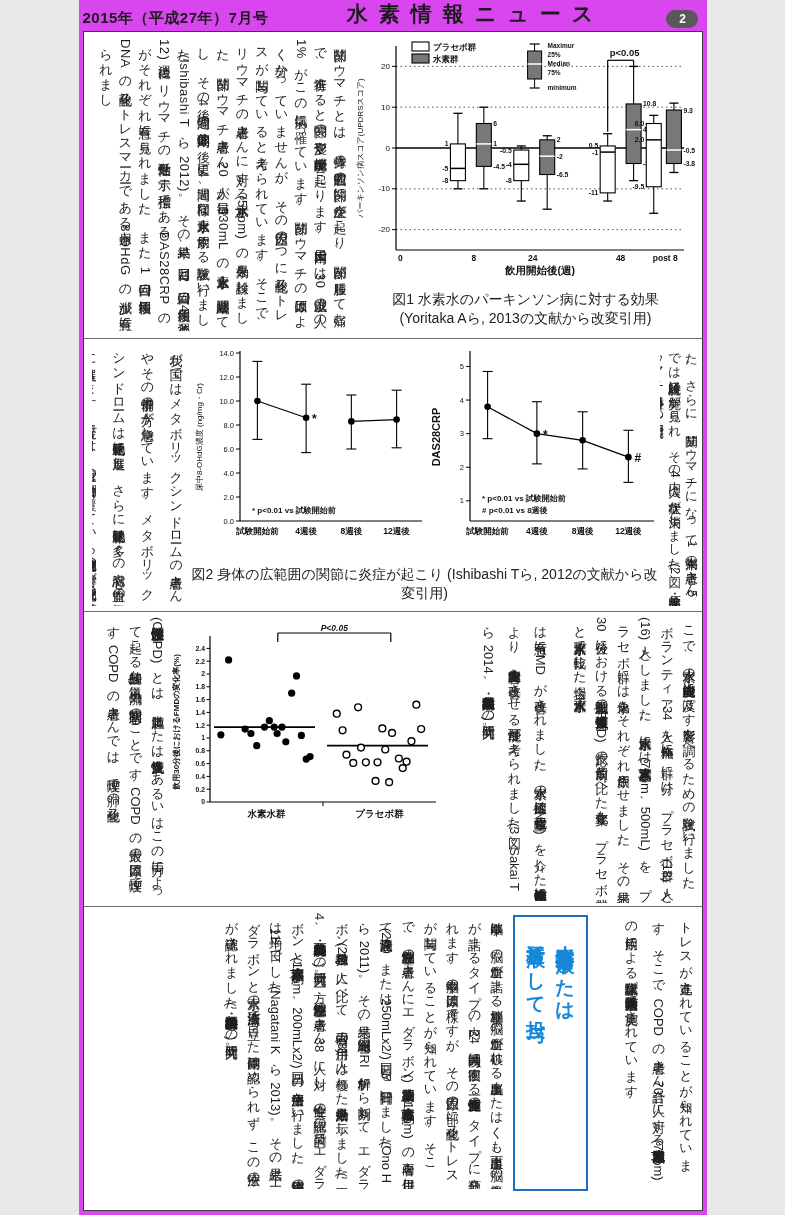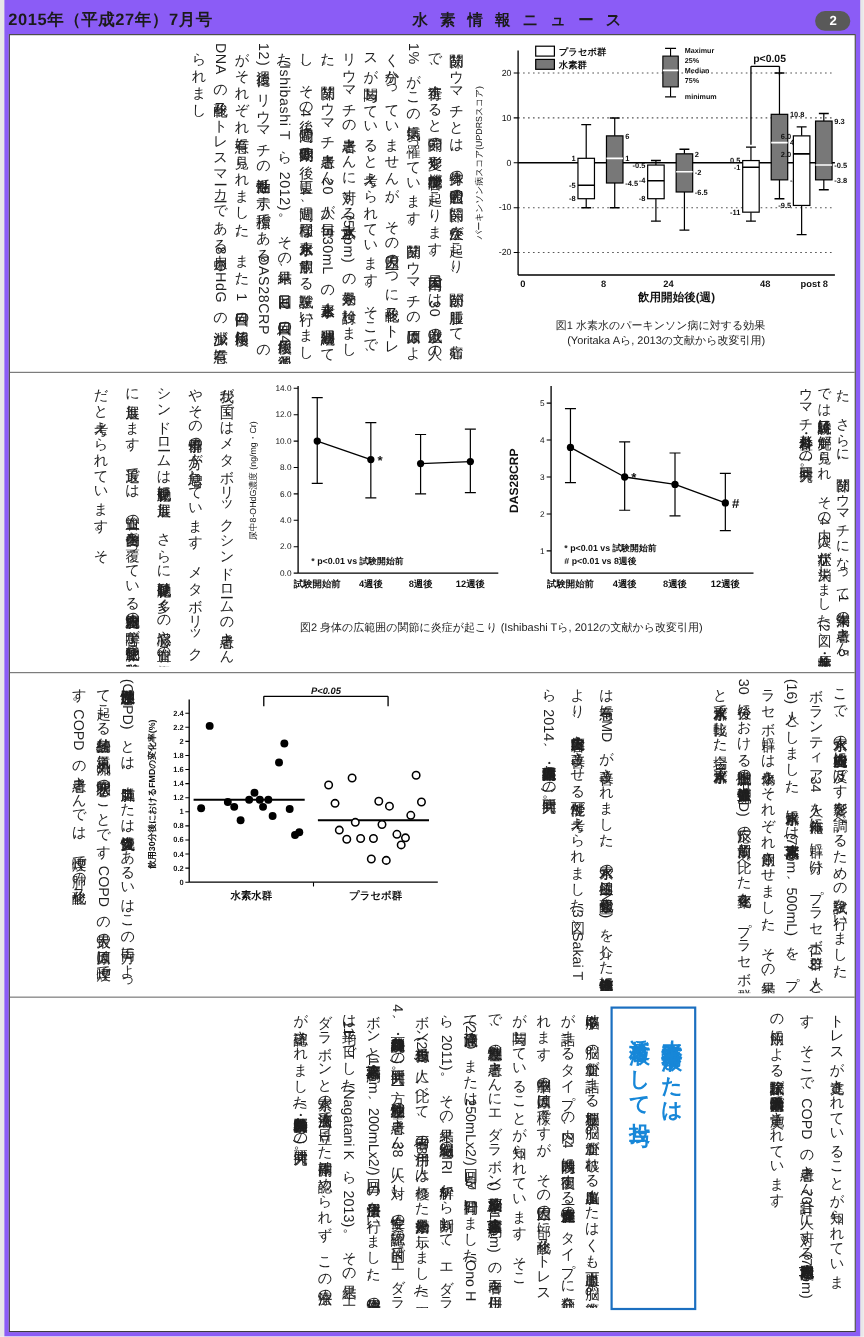--- a/index.html
+++ b/index.html
@@ -1,22 +1,22 @@
 <!DOCTYPE html>
 <html><head>
 <meta charset="utf-8">
 <style>
   html,body{margin:0;padding:0;background:#e8e8e8;}
-  .page{position:relative;width:778px;height:1215px;background:#8b5cf6;margin:0 auto;
+  .page{position:relative;width:628px;height:1215px;background:#d946ef;margin:0 auto;
         font-family:"Liberation Sans","DejaVu Sans",sans-serif;color:#1b1b1b;overflow:hidden;}
   
   .hdr{position:absolute;top:0;left:0;right:0;height:30px;display:flex;align-items:flex-end;
        justify-content:space-between;padding:2px 8px 2px 4px;box-sizing:border-box;}
   .hdr-date{font-size:15px;font-weight:bold;letter-spacing:0.5px;}
-  .hdr-title{font-size:14px;font-weight:bold;letter-spacing:11px;margin-left:16px;}
+  .hdr-title{font-size:21px;font-weight:bold;letter-spacing:11px;margin-left:16px;}
   .hdr-badge{width:32px;height:18px;background:#595959;border-radius:9px;color:#fff;
              font-size:12px;font-weight:bold;display:flex;align-items:center;justify-content:center;}
   
   .content{position:absolute;top:31px;left:4px;right:4px;bottom:4px;border:1.5px solid #3c3c3c;
            display:flex;flex-direction:column;box-sizing:border-box;background:#fff;}
   .rule{border-top:1px solid #6e6e6e;height:0;margin:0;}
   .band{display:flex;flex-direction:row;box-sizing:border-box;}
   
   .vtext{writing-mode:vertical-rl;text-orientation:mixed;overflow:hidden;font-size:13px;
          color:#1f1f1f;text-align:left;}
@@ -37,21 +37,21 @@
   .t3mid{width:156px;height:284px;margin:5px 0 0 0;line-height:2.0;}
   .t3right{width:214px;height:286px;margin:5px 2px 0 0;line-height:1.68;}
   
   .band4{flex:1;}
   .t4main{width:534px;height:276px;margin:6px 0 0 8px;line-height:1.7;}
   .bluebox{width:62px;height:248px;border:2px solid #1b6fc0;margin:8px 4px 0 6px;
            writing-mode:vertical-rl;text-orientation:mixed;font-size:19px;font-weight:bold;
            color:#1787d8;line-height:1.55;padding:12px 6px;letter-spacing:2px;}
   .t4right{width:138px;height:276px;margin:6px 2px 0 0;line-height:2.1;}
   
-  .cap{font-size:10px;color:#222;text-align:right;line-height:1.35;}
+  .cap{font-size:14px;color:#222;text-align:center;line-height:1.35;}
   svg text{font-family:"Liberation Sans","DejaVu Sans",sans-serif;}
 </style>
 </head>
 <body>
 
 <div class="page">
 
   <div class="hdr">
     <span class="hdr-date">2015年（平成27年）7月号</span>
     <span class="hdr-title">水素情報ニュース</span>

